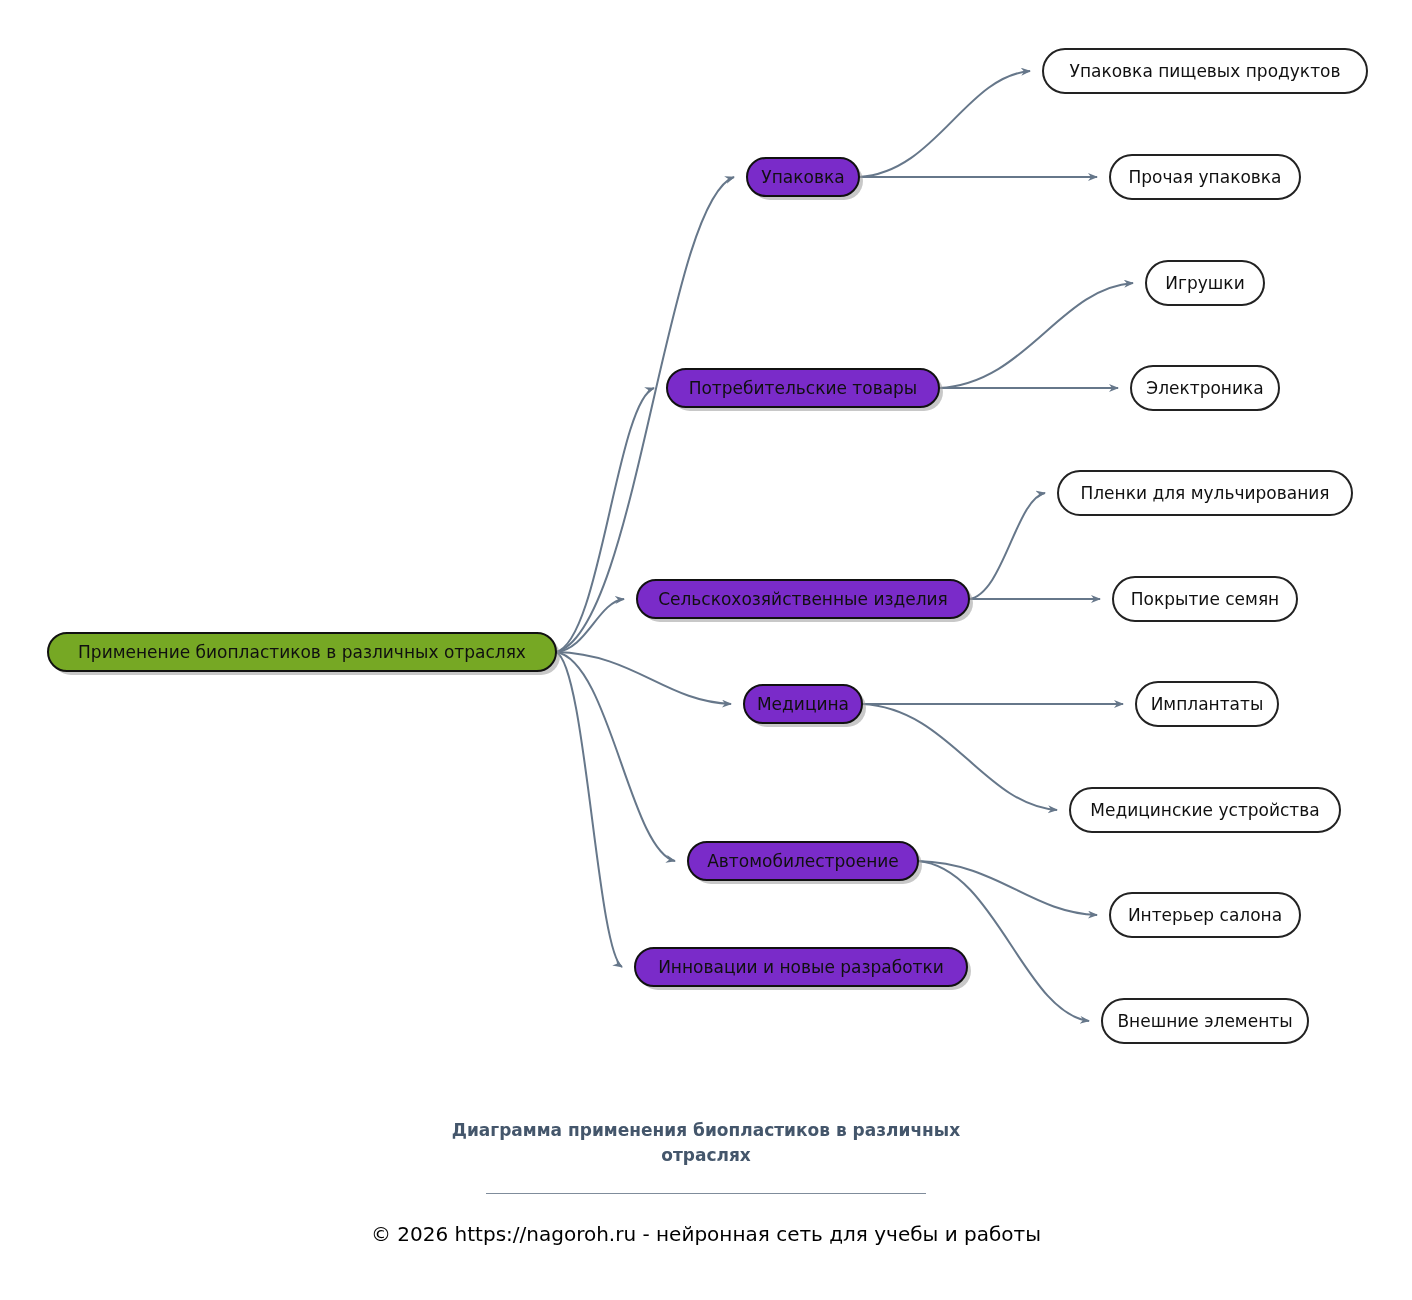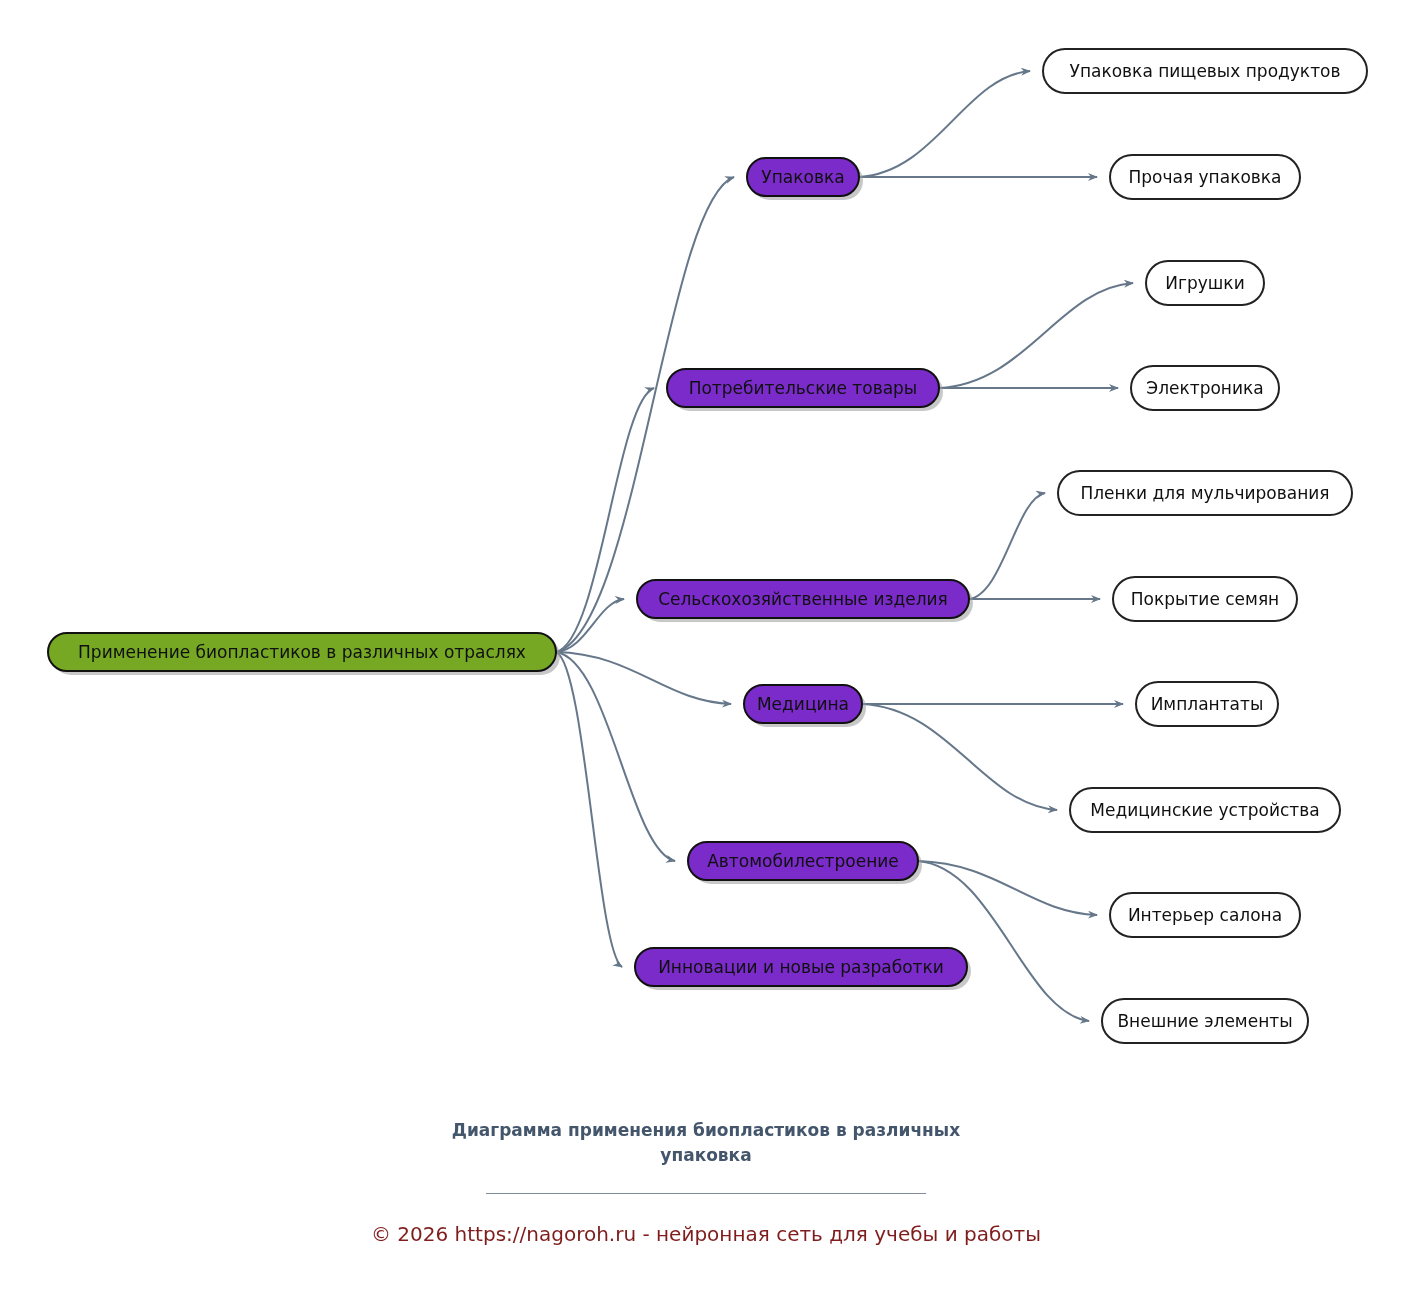--- a/index.html
+++ b/index.html
@@ -79,21 +79,21 @@
   .caption-rule {
     width: 440px;
     height: 1px;
     background: #7f8c9b;
     margin: 26px auto 0 auto;
   }
   .caption-credit {
     margin-top: 28px;
     font-family: "DejaVu Sans", "Liberation Sans", sans-serif;
     font-size: 20px;
-    color: #7f1d1d;
+    color: #000000;
   }
 </style>
 </head>
 <body>
 
 <div id="diagram-root">
 
   <svg id="mindmap" viewBox="0 0 1412 1110" xmlns="http://www.w3.org/2000/svg">
     <defs>
       <marker id="arrowhead" markerWidth="12" markerHeight="12" refX="9" refY="4" orient="auto" markerUnits="userSpaceOnUse">
@@ -191,18 +191,18 @@
         </g>
         <g>
           <rect class="node-shadow" x="639" y="952" width="332" height="38" rx="19" ry="19"></rect>
           <rect class="node-shape-branch" x="635" y="948" width="332" height="38" rx="19" ry="19"></rect>
           <text class="node-label" x="801" y="968">Инновации и новые разработки</text>
         </g>
       </g>
   </svg>
 
   <footer class="caption-block">
-    <div class="caption-title">Диаграмма применения биопластиков в различных упаковка</div>
+    <div class="caption-title">Диаграмма применения биопластиков в различных отраслях</div>
     <div class="caption-rule"></div>
     <div class="caption-credit">© 2026 https://nagoroh.ru - нейронная сеть для учебы и работы</div>
   </footer>
 
 </div>
 
 </body></html>

